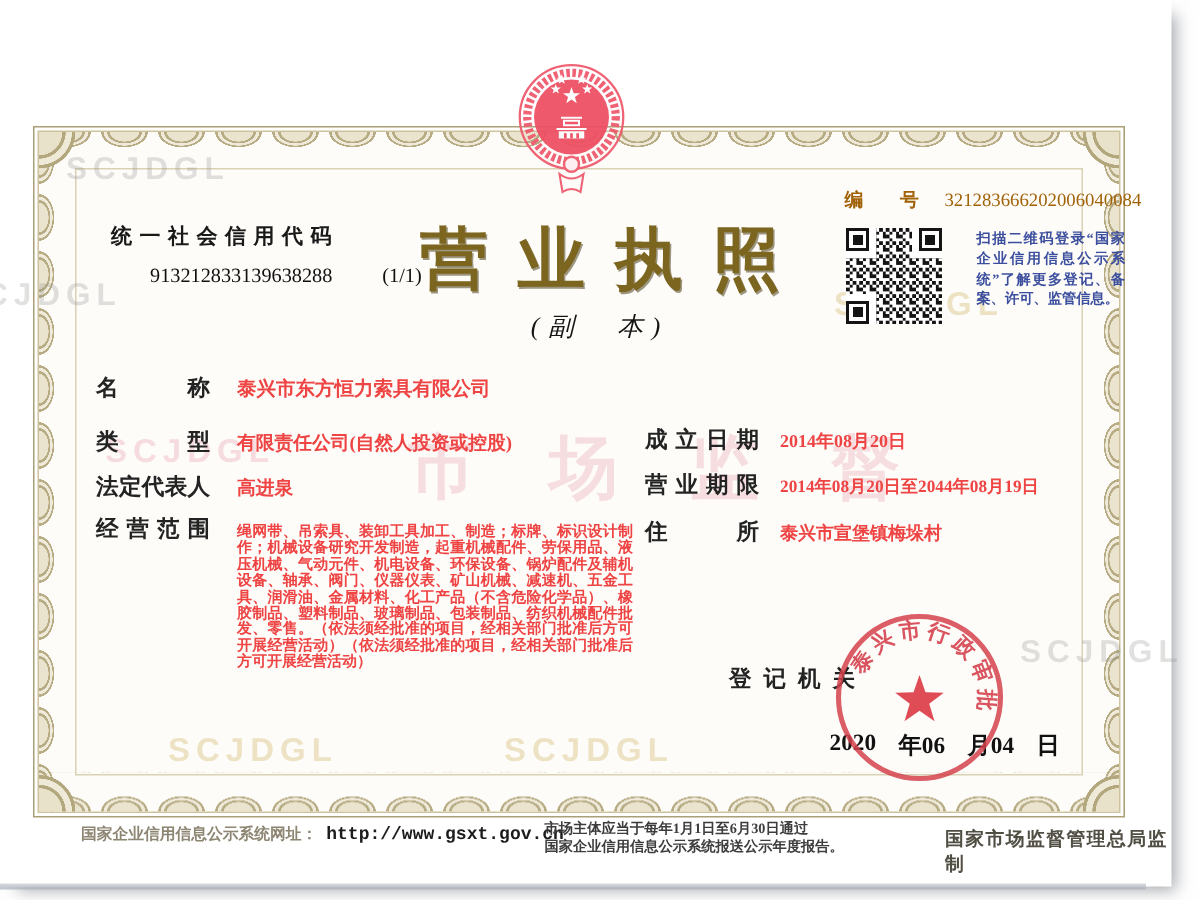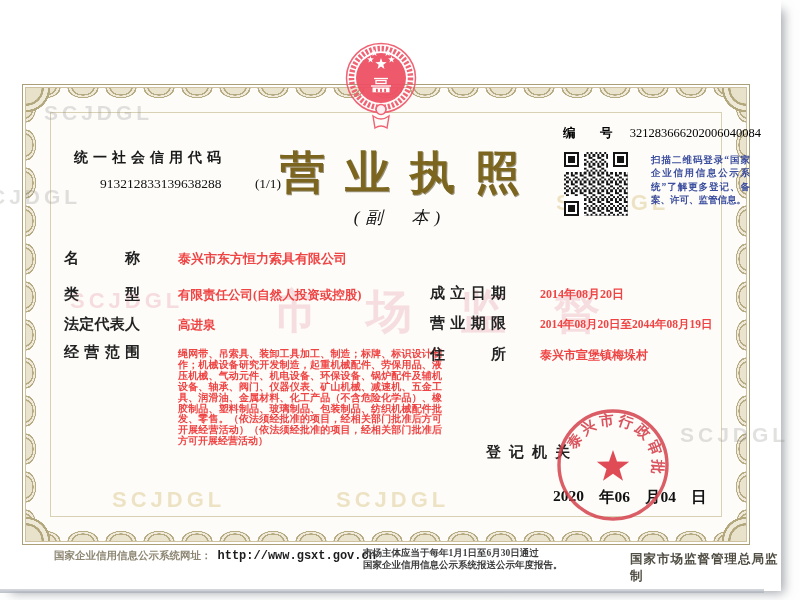--- a/index.html
+++ b/index.html
@@ -52,28 +52,28 @@
   .credit-block{position:absolute;left:74px;top:149px;}
   .credit-label{font-size:14px;font-weight:600;letter-spacing:5px;color:#191919;}
   .credit-row{margin-top:9px;font-size:13.5px;color:#101010;margin-left:26px;}
   .credit-page{margin-left:30px;}
   .title-wrap{position:absolute;left:30px;top:143px;width:740px;text-align:center;}
   .title{display:inline-block;font-family:"Liberation Sans",sans-serif;font-weight:900;
          font-size:45px;letter-spacing:20px;margin-left:20px;color:#7c661f;
          text-shadow:1px 1px 0 rgba(62,47,8,.5);}
   .subtitle-wrap{position:absolute;left:30px;top:206px;width:740px;text-align:center;font-style:italic;}
   .subtitle{display:inline-block;font-size:17px;letter-spacing:6px;color:#141414;}
-  .serial{position:absolute;left:563px;top:125px;font-size:12.5px;color:#000000;white-space:nowrap;}
+  .serial{position:absolute;left:563px;top:125px;font-size:12.5px;color:#a16207;white-space:nowrap;}
   .serial-label{font-weight:600;letter-spacing:6px;margin-right:8px;}
   .qr{position:absolute;left:564px;top:152px;width:64px;height:64px;}
   .qr-caption{position:absolute;left:651px;top:154px;width:99px;font-size:9.5px;line-height:1.42;
         color:#3c4e9e;font-weight:600;text-align:justify;}
 
   
-  .frow{position:absolute;display:flex;align-items:baseline;gap:20px;}
+  .frow{position:absolute;display:flex;align-items:baseline;}
   .flabel{display:inline-block;font-size:15px;font-weight:600;color:#232323;
           text-align:justify;text-align-last:justify;}
   .fl .flabel{width:76px;margin-right:18px;}
   .fr .flabel{width:76px;margin-right:14px;}
   .fvalue{font-weight:600;color:#ef4444;}
   .r-name{left:64px;top:249px;}   .r-name .fvalue{font-size:13px;}
   .r-type{left:64px;top:285px;}   .r-type .fvalue{font-size:12.5px;}
   .r-legal{left:64px;top:315px;}  .r-legal .fvalue{font-size:12.5px;}
   .r-scope{left:64px;top:343px;}
   .r-scope .fvalue{font-size:10px;line-height:10.9px;width:264px;text-align:justify;font-weight:700;}

